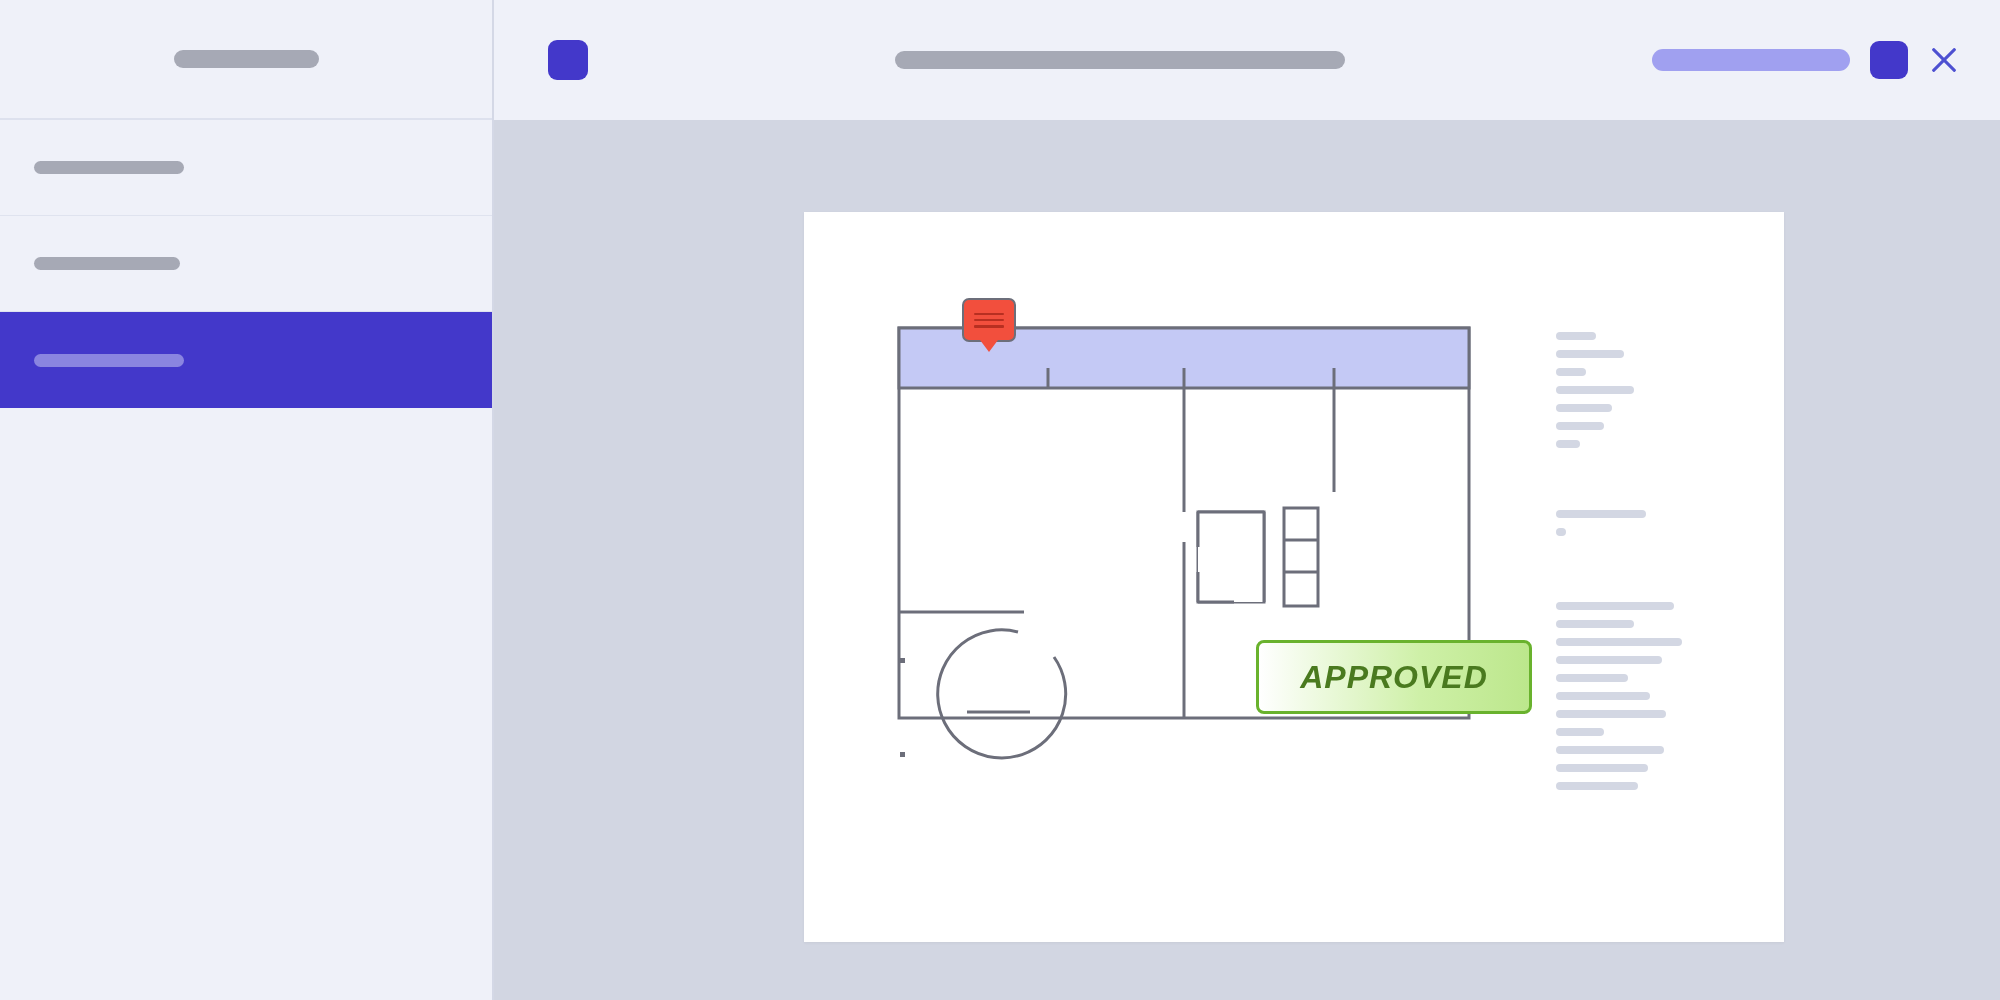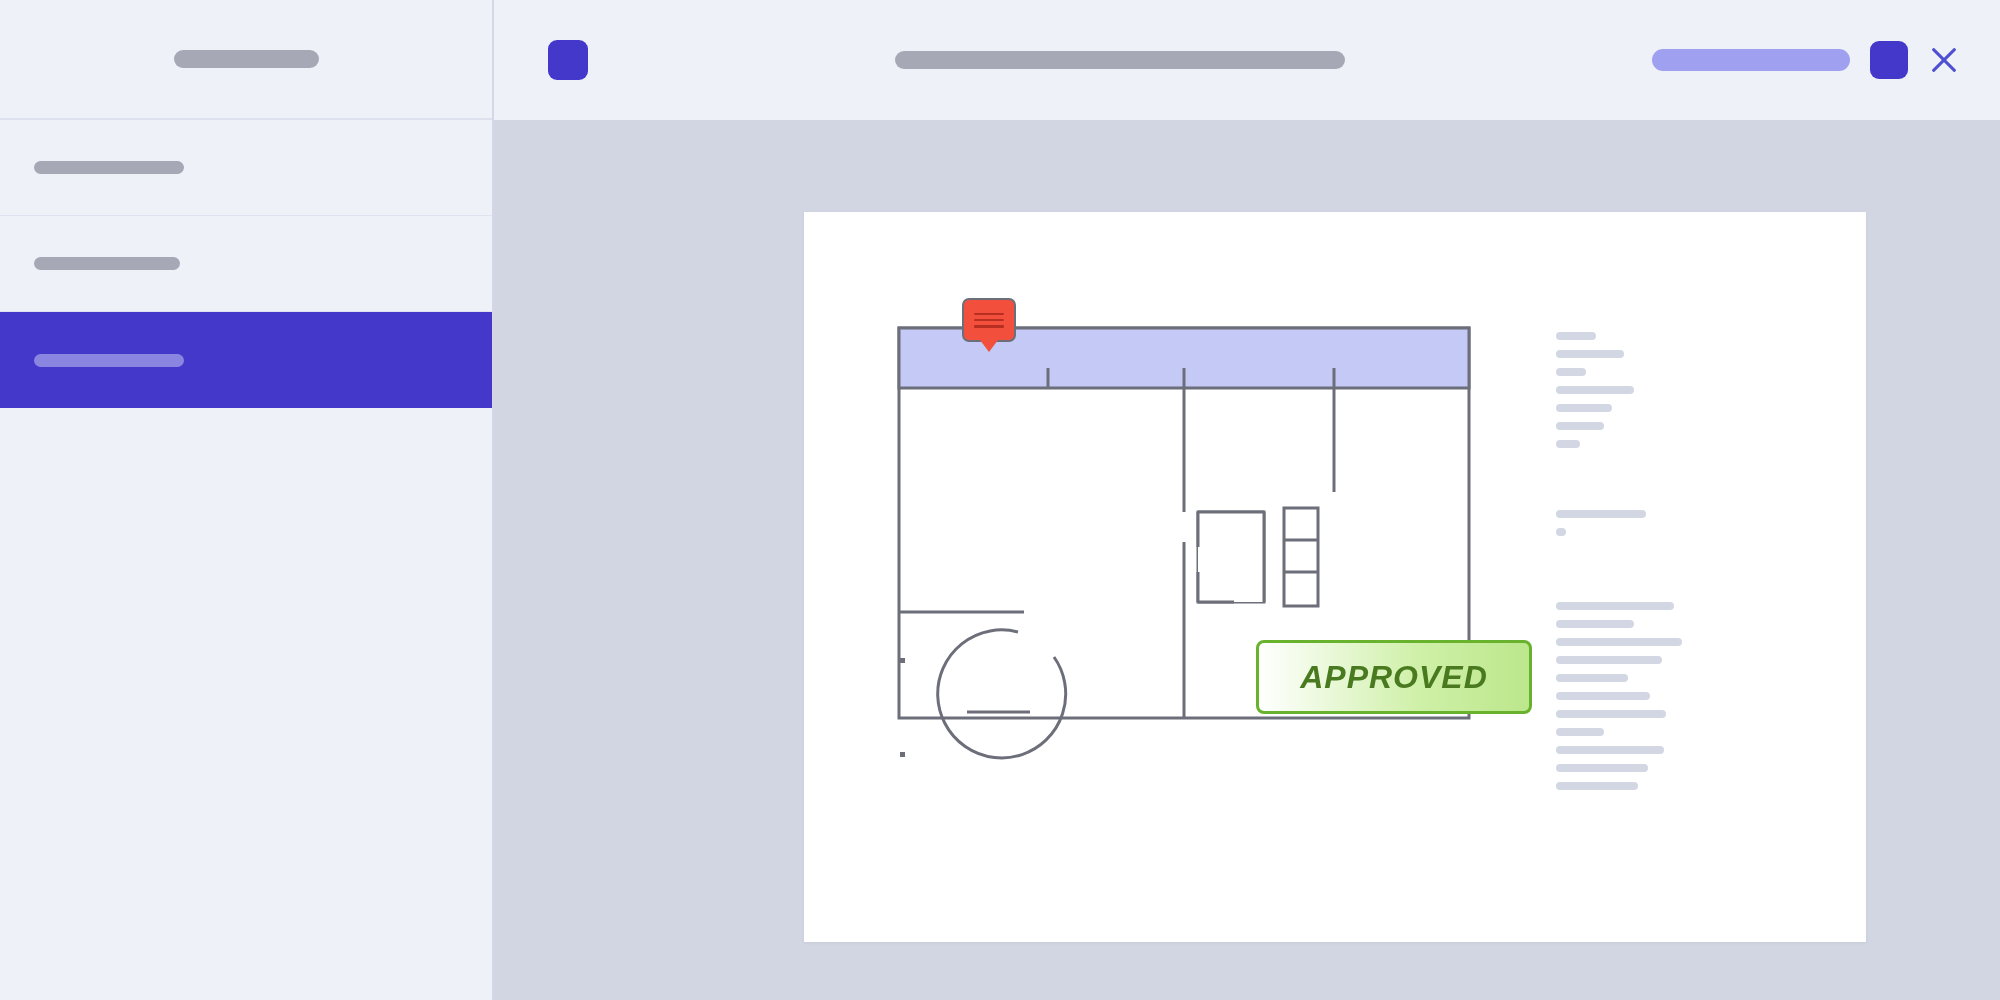--- a/index.html
+++ b/index.html
@@ -108,21 +108,21 @@
 
     .canvas-area {
       flex: 1;
       background: #d2d6e2;
       position: relative;
     }
     .document {
       position: absolute;
       left: 310px;
       top: 92px;
-      width: 1062px;
+      width: 980px;
       height: 730px;
       background: #fff;
       box-shadow: 0 1px 3px rgba(0,0,0,0.05);
     }
     .document svg {
       position: absolute;
       top: 0;
       left: 0;
     }
 

